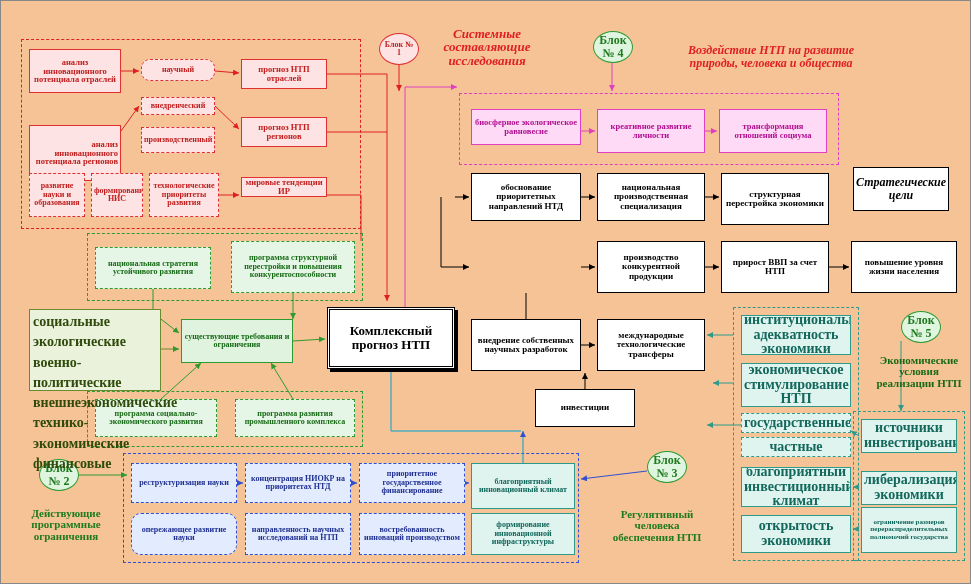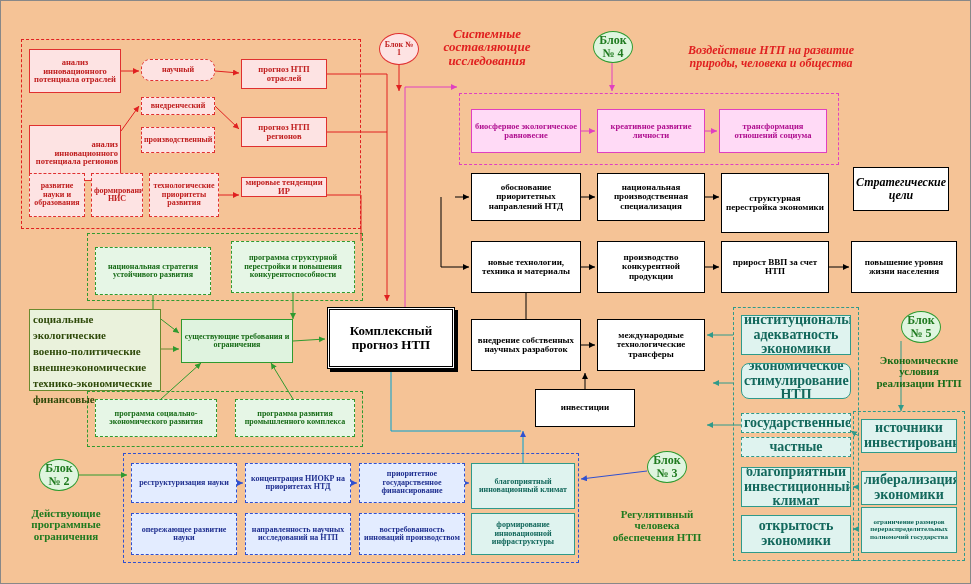--- a/index.html
+++ b/index.html
@@ -47,21 +47,21 @@
   .rgn-red{border:1px dashed #e02020;}
   .rgn-magenta{border:1px dashed #e040c0;}
   .rgn-green{border:1px dashed #2f9a2f;}
   .rgn-teal{border:1px dashed #2f9a8a;}
   .rgn-blue{border:1px dashed #3050d0;}
 
   svg.links{position:absolute;left:0;top:0;width:971px;height:584px;pointer-events:none;}
   .olive-list{
     position:absolute;box-sizing:border-box;
     background:#eaf2dc;border:1px solid #6a8a2f;
-    font-size:11px;color:#2f4a0a;font-weight:bold;
+    font-size:14px;color:#2f4a0a;font-weight:bold;
     padding:2px 3px;line-height:1.45;
   }
   .olive-list div{border-bottom:0px;}
 </style>
 </head>
 <body>
 
 <div id="canvas">
 
   <div class="dashed-region rgn-red" style="left:20px;top:38px;width:340px;height:190px;"></div>
@@ -207,41 +207,38 @@
   <div class="box red-dash" style="left:28px;top:172px;width:56px;height:44px;">
       <span class="lbl">развитие науки и образования</span>
     </div>
   <div class="box red-dash" style="left:90px;top:172px;width:52px;height:44px;">
       <span class="lbl">формирование НИС</span>
     </div>
   <div class="box red-dash" style="left:148px;top:172px;width:70px;height:44px;">
       <span class="lbl">технологические приоритеты развития</span>
     </div>
 
-  <div class="box magenta" style="left:470px;top:108px;width:110px;height:44px;">
+  <div class="box magenta" style="left:470px;top:108px;width:110px;height:36px;">
       <span class="lbl">биосферное экологическое равновесие</span>
     </div>
   <div class="box magenta" style="left:596px;top:108px;width:108px;height:44px;">
       <span class="lbl">креативное развитие личности</span>
     </div>
   <div class="box magenta" style="left:718px;top:108px;width:108px;height:44px;">
       <span class="lbl">трансформация отношений социума</span>
     </div>
 
   <div class="box black" style="left:470px;top:172px;width:110px;height:48px;">
       <span class="lbl">обоснование приоритетных направлений НТД</span>
     </div>
   <div class="box black" style="left:596px;top:172px;width:108px;height:48px;">
       <span class="lbl">национальная производственная специализация</span>
     </div>
-  <div class="box black" style="left:720px;top:172px;width:108px;height:60px;">
+  <div class="box black" style="left:720px;top:172px;width:108px;height:52px;">
       <span class="lbl">структурная перестройка экономики</span>
-    </div>
-  <div class="box black" style="left:470px;top:240px;width:110px;height:52px;">
-      <span class="lbl">новые технологии, техника и материалы</span>
     </div>
   <div class="box black" style="left:596px;top:240px;width:108px;height:52px;">
       <span class="lbl">производство конкурентной продукции</span>
     </div>
   <div class="box black" style="left:720px;top:240px;width:108px;height:52px;">
       <span class="lbl">прирост ВВП за счет НТП</span>
     </div>
   <div class="box black" style="left:850px;top:240px;width:106px;height:52px;">
       <span class="lbl">повышение уровня жизни населения</span>
     </div>
@@ -251,21 +248,21 @@
   <div class="box black" style="left:596px;top:318px;width:108px;height:52px;">
       <span class="lbl">международные технологические трансферы</span>
     </div>
   <div class="box black" style="left:534px;top:388px;width:100px;height:38px;">
       <span class="lbl">инвестиции</span>
     </div>
   <div class="box black" style="left:326px;top:306px;width:128px;height:62px;border:3px double #000;box-shadow:3px 3px 0 #000;font-size:13px;">
       <span class="lbl">Комплексный прогноз НТП</span>
     </div>
 
-  <div class="box green-dash" style="left:94px;top:246px;width:116px;height:48px;">
+  <div class="box green-dash" style="left:94px;top:246px;width:116px;height:42px;">
       <span class="lbl">национальная стратегия устойчивого развития</span>
     </div>
   <div class="box green-dash" style="left:230px;top:240px;width:124px;height:52px;">
       <span class="lbl">программа структурной перестройки и повышения конкурентоспособности</span>
     </div>
   <div class="box green-dash" style="left:180px;top:318px;width:112px;height:44px;background:#dff3df;border:1px solid #2f9a2f;">
       <span class="lbl">существующие требования и ограничения</span>
     </div>
   <div class="box green-dash" style="left:94px;top:398px;width:122px;height:38px;">
       <span class="lbl">программа социально-экономического развития</span>
@@ -279,21 +276,21 @@
     <div>экологические</div>
     <div>военно-политические</div>
     <div>внешнеэкономические</div>
     <div>технико-экономические</div>
     <div>финансовые</div>
   </div>
 
   <div class="box teal" style="left:740px;top:314px;width:110px;height:40px;">
       <span class="lbl">институциональная адекватность экономики</span>
     </div>
-  <div class="box teal" style="left:740px;top:362px;width:110px;height:36px;border-radius:8px;">
+  <div class="box teal" style="left:740px;top:362px;width:110px;height:44px;">
       <span class="lbl">экономическое стимулирование НТП</span>
     </div>
   <div class="box teal" style="left:740px;top:412px;width:110px;height:20px;border-style:dashed;">
       <span class="lbl">государственные</span>
     </div>
   <div class="box teal" style="left:740px;top:436px;width:110px;height:20px;border-style:dashed;">
       <span class="lbl">частные</span>
     </div>
   <div class="box teal" style="left:860px;top:418px;width:96px;height:34px;">
       <span class="lbl">источники инвестирования</span>
@@ -316,21 +313,21 @@
     </div>
   <div class="box blue-dash" style="left:244px;top:462px;width:106px;height:40px;">
       <span class="lbl">концентрация НИОКР на приоритетах НТД</span>
     </div>
   <div class="box blue-dash" style="left:358px;top:462px;width:106px;height:40px;">
       <span class="lbl">приоритетное государственное финансирование</span>
     </div>
   <div class="box blue-dash" style="left:470px;top:462px;width:104px;height:46px;background:#dff3ef;border:1px solid #2f9a8a;color:#13685c;">
       <span class="lbl">благоприятный инновационный климат</span>
     </div>
-  <div class="box blue-dash" style="left:130px;top:512px;width:106px;height:42px;">
+  <div class="box blue-dash" style="left:130px;top:512px;width:106px;height:42px;border-radius:10px;">
       <span class="lbl">опережающее развитие науки</span>
     </div>
   <div class="box blue-dash" style="left:244px;top:512px;width:106px;height:42px;">
       <span class="lbl">направленность научных исследований на НТП</span>
     </div>
   <div class="box blue-dash" style="left:358px;top:512px;width:106px;height:42px;">
       <span class="lbl">востребованность инноваций производством</span>
     </div>
   <div class="box blue-dash" style="left:470px;top:512px;width:104px;height:42px;background:#dff3ef;border:1px solid #2f9a8a;color:#13685c;">
       <span class="lbl">формирование инновационной инфраструктуры</span>

